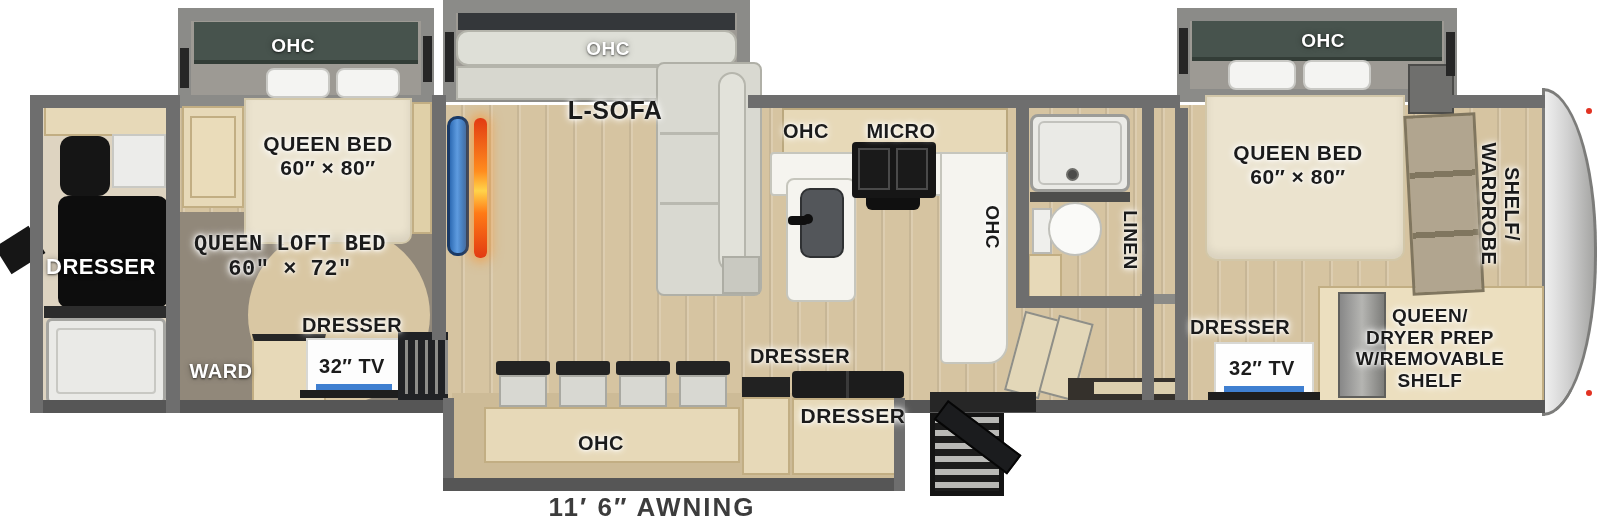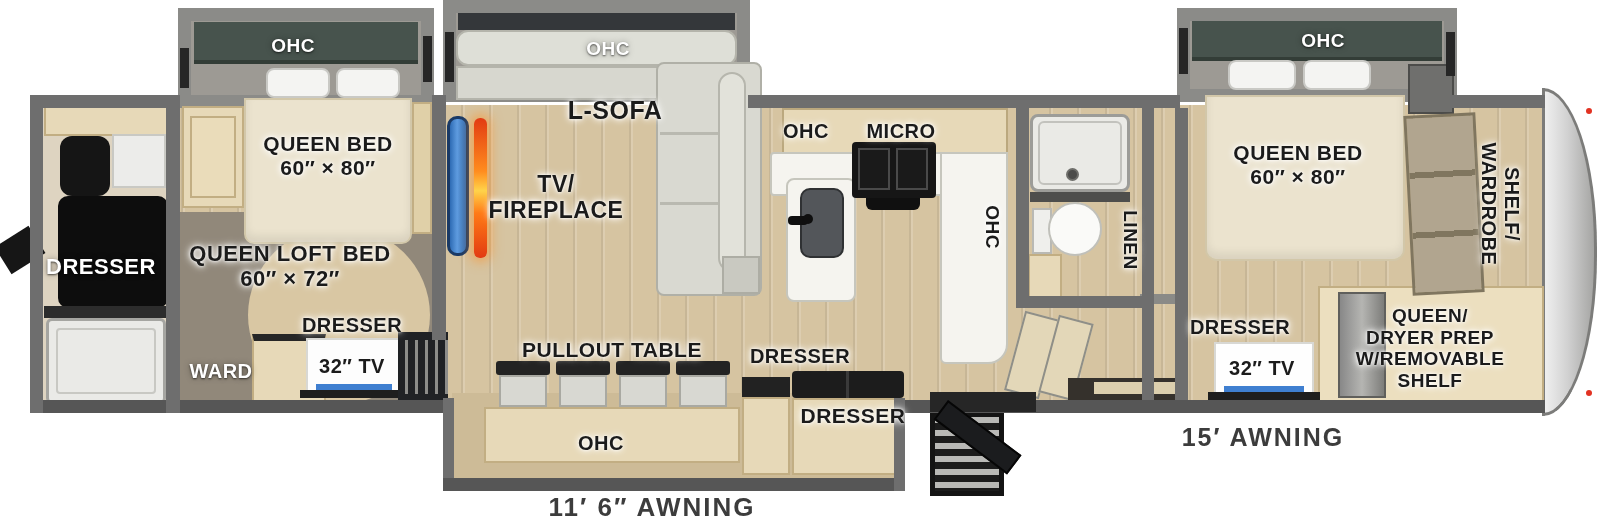--- a/index.html
+++ b/index.html
@@ -152,44 +152,40 @@
   <div class="wall" style="left:1016px;top:296px;width:138px;height:12px;"></div>
   <div class="wall" style="left:1175px;top:108px;width:13px;height:292px;"></div>
   <div class="wall" style="left:443px;top:398px;width:11px;height:92px;"></div>
   <div class="wall dark" style="left:443px;top:478px;width:462px;height:13px;"></div>
   <div class="wall" style="left:894px;top:398px;width:11px;height:93px;"></div>
 
   <div class="lbl w" style="left:293px;top:46px;font-size:19px;">OHC</div>
   <div class="lbl" style="left:328px;top:156px;font-size:21px;">QUEEN BED
 60″ × 80″</div>
   <div class="lbl w" style="left:101px;top:267px;font-size:22px;">DRESSER</div>
-  <div class="lbl" style="left:290px;top:266px;font-size:22px;">QUEEN LOFT BED
+  <div class="lbl" style="left:290px;top:257px;font-size:22px;font-family:Liberation Mono, monospace;">QUEEN LOFT BED
 60″ × 72″</div>
   <div class="lbl w" style="left:221px;top:371px;font-size:20px;">WARD</div>
   <div class="lbl" style="left:352px;top:325px;font-size:20px;">DRESSER</div>
   <div class="lbl" style="left:352px;top:366px;font-size:20px;">32″ TV</div>
   <div class="lbl w" style="left:608px;top:49px;font-size:19px;">OHC</div>
   <div class="lbl" style="left:615px;top:102px;font-size:25px;margin-top:8px;">L-SOFA</div>
-  <div class="lbl" style="left:556px;top:197px;font-size:23px;">TV/
-FIREPLACE</div>
   <div class="lbl" style="left:806px;top:131px;font-size:20px;">OHC</div>
   <div class="lbl" style="left:901px;top:131px;font-size:20px;">MICRO</div>
   <div class="lbl rot" style="left:992px;top:227px;font-size:19px;">OHC</div>
   <div class="lbl rot" style="left:1130px;top:240px;font-size:19px;">LINEN</div>
-  <div class="lbl" style="left:612px;top:350px;font-size:21px;">PULLOUT TABLE</div>
   <div class="lbl" style="left:601px;top:443px;font-size:20px;">OHC</div>
   <div class="lbl" style="left:800px;top:356px;font-size:20px;">DRESSER</div>
   <div class="lbl" style="left:853px;top:416px;font-size:21px;">DRESSER</div>
   <div class="lbl w" style="left:1323px;top:41px;font-size:19px;">OHC</div>
   <div class="lbl" style="left:1298px;top:165px;font-size:21px;">QUEEN BED
 60″ × 80″</div>
   <div class="lbl rot" style="left:1500px;top:204px;font-size:20px;">SHELF/
 WARDROBE</div>
   <div class="lbl" style="left:1240px;top:327px;font-size:20px;">DRESSER</div>
   <div class="lbl" style="left:1262px;top:368px;font-size:20px;">32″ TV</div>
   <div class="lbl" style="left:1430px;top:348px;font-size:19px;">QUEEN/
 DRYER PREP
 W/REMOVABLE
 SHELF</div>
   <div class="lbl awn" style="left:652px;top:508px;font-size:26px;">11′ 6″ AWNING</div>
-  <div class="lbl awn" style="left:1263px;top:437px;font-size:25px;">15′ AWNING</div>
 
 </div>
 
 </body></html>

